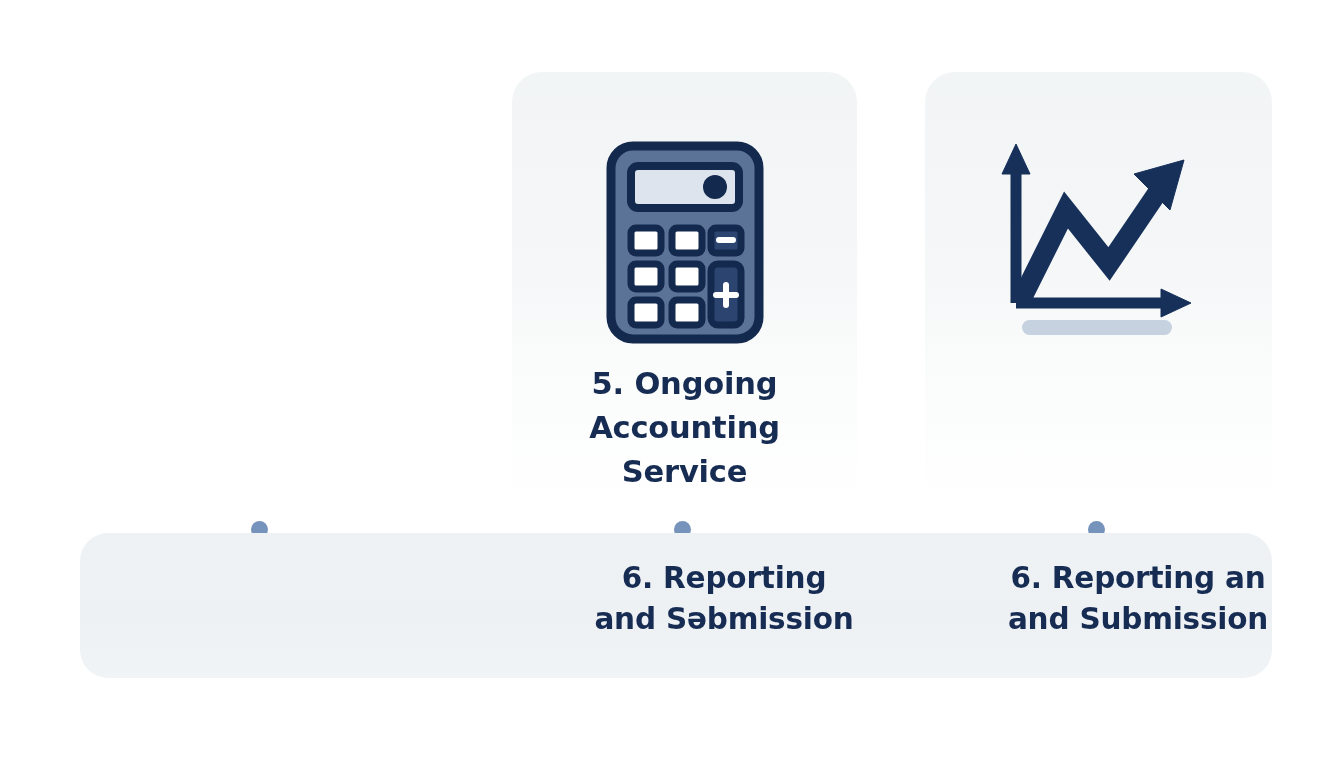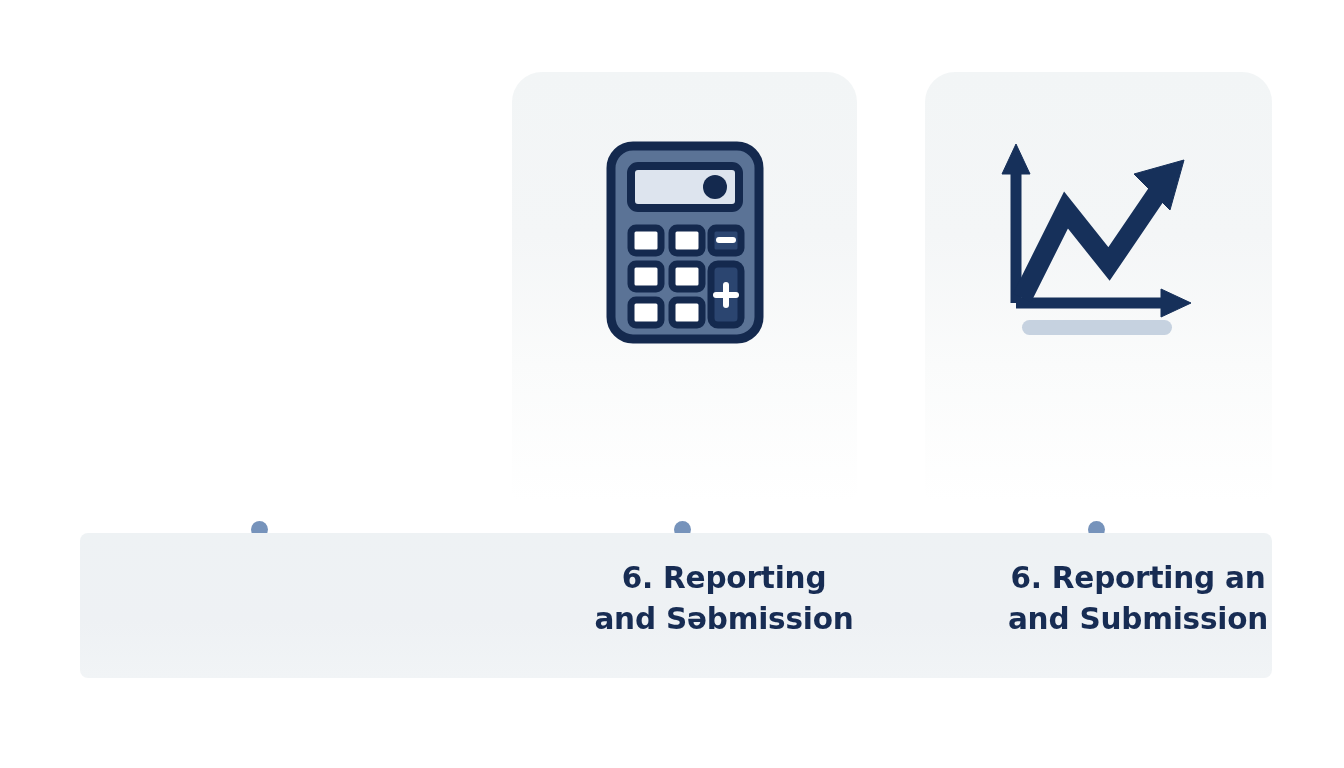--- a/index.html
+++ b/index.html
@@ -71,21 +71,21 @@
   #dot-2 { left: 674px; }
   #dot-3 { left: 1088px; }
 
   
   #bottom-panel {
     position: absolute;
     left: 80px;
     top: 533px;
     width: 1192px;
     height: 145px;
-    border-radius: 8px;
+    border-radius: 28px;
     background: linear-gradient(180deg, #eef2f4 0%, #eef1f4 60%, #f1f4f6 100%);
   }
   .bottom-text {
     position: absolute;
     top: 25px;
     text-align: center;
     font-family: "DejaVu Sans", sans-serif;
     font-weight: bold;
     font-size: 29.5px;
     line-height: 41px;
@@ -122,20 +122,23 @@
         <rect x="67" y="160" width="30" height="25" rx="5" fill="#ffffff" stroke="#14294e" stroke-width="7"></rect>
 
         <rect x="106" y="88" width="30" height="25" rx="5" fill="#2b4570" stroke="#14294e" stroke-width="7"></rect>
         <line x1="114" y1="100" x2="128" y2="100" stroke="#ffffff" stroke-width="6" stroke-linecap="round"></line>
 
         <rect x="106" y="124" width="30" height="61" rx="7" fill="#2b4570" stroke="#14294e" stroke-width="7"></rect>
         <line x1="121" y1="145" x2="121" y2="165" stroke="#ffffff" stroke-width="6" stroke-linecap="round"></line>
         <line x1="111" y1="155" x2="131" y2="155" stroke="#ffffff" stroke-width="6" stroke-linecap="round"></line>
       </svg>
     </div>
+    <div class="card-title">5. Ongoing
+Accounting
+Service</div>
   </div>
 
   <div class="card" id="card-3">
     <div class="icon-wrap">
       <svg width="210" height="210" viewBox="0 0 210 210">
         <g stroke="#16305a" fill="#16305a">
 
           <line x1="22" y1="165" x2="22" y2="28" stroke-width="11" stroke-linecap="butt"></line>
           <polygon points="22,6 8,36 36,36"></polygon>
 

